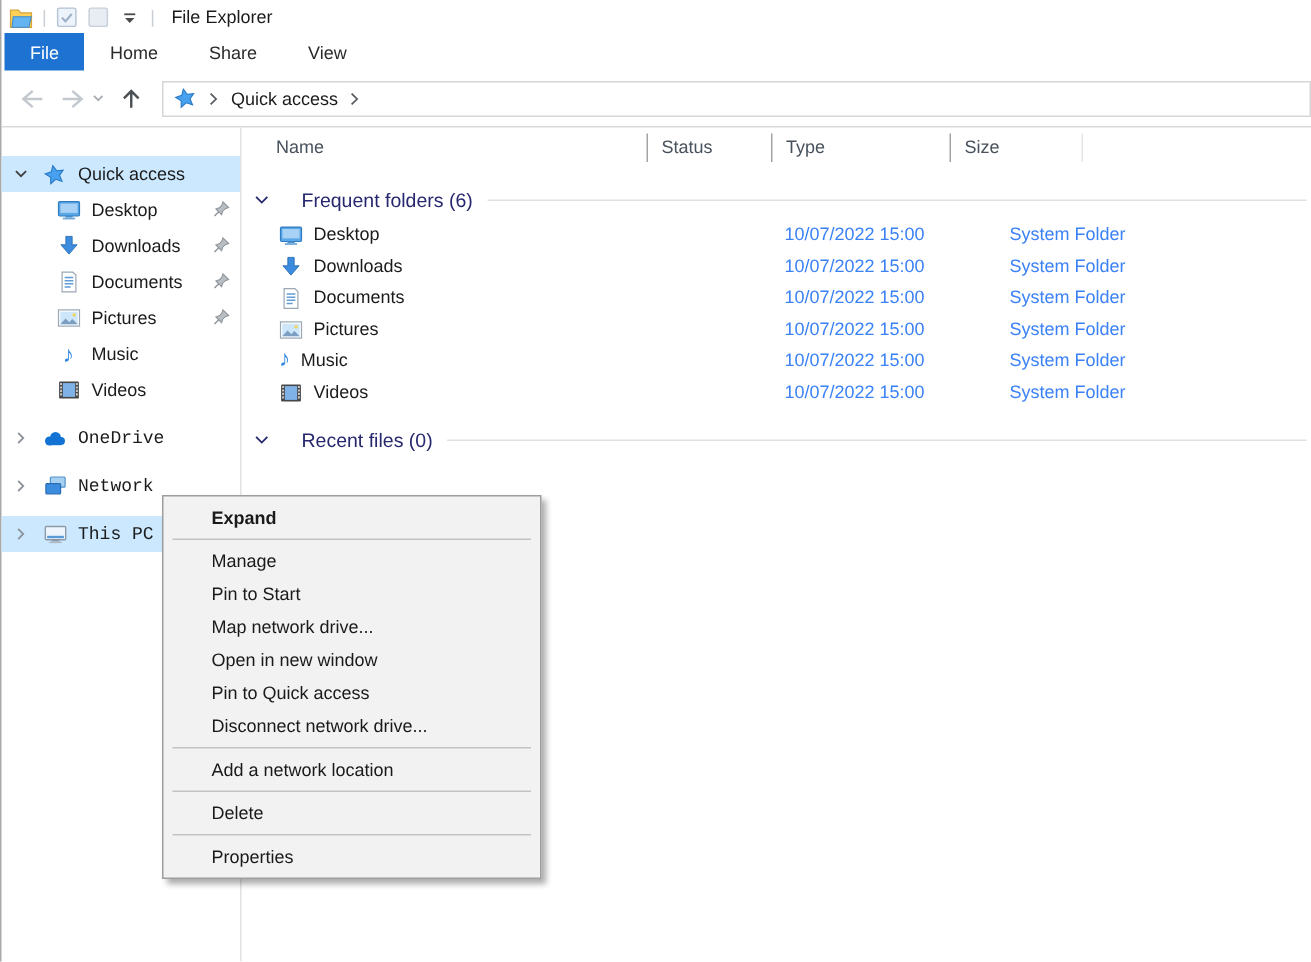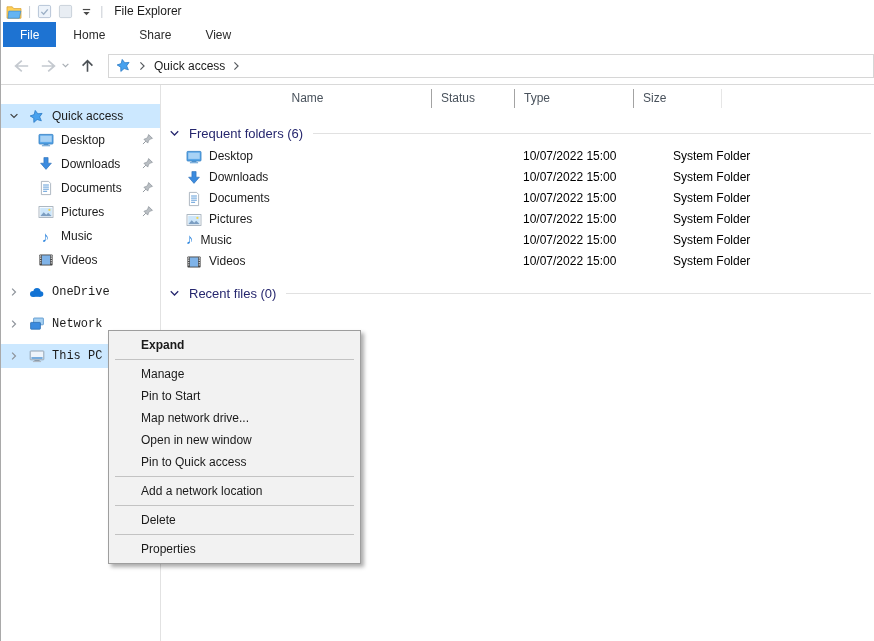--- a/index.html
+++ b/index.html
@@ -32,34 +32,34 @@
   .side-row.gap { margin-top:8px;font-family:Liberation Mono, monospace; }
   .side-chevron { width:13px; display:flex; align-items:center; }
   .side-icon { width:19px; display:flex; align-items:center; justify-content:center; margin-left:5px; }
   .side-row.child { padding-left:30px; }
   .side-label { margin-left:6px; white-space:nowrap; }
   .pin { position:absolute; right:6px; top:5px; }
 
   .main { flex:1; display:flex; flex-direction:column; }
   .cols { height:27px; display:flex; align-items:center; color:#49525c; }
   .col { height:19px; line-height:19px; padding-left:9px; white-space:nowrap; overflow:hidden; }
-  .col:first-child { padding-left:23px;text-align:center; }
+  .col:first-child { padding-left:23px; }
   .col + .col { border-left:1px solid #a3a3a3; }
   .col:last-child { border-right:1px solid #e6e6e6; }
 
   .group-hdr { display:flex; align-items:center; height:20px; margin:11px 0 0 8px; color:#26276e; font-size:13px; cursor:default; }
-  .gh-label { margin-left:9px; white-space:nowrap; }
+  .gh-label { margin-left:21px; white-space:nowrap; }
   .gh-line { flex:1; height:1px; background:#e1e1e1; margin:0 3px 0 10px; }
 
   .rows { margin-top:3px; }
   .frow { height:21px; display:flex; align-items:center; cursor:default; }
   .cell { height:21px; line-height:21px; white-space:nowrap; overflow:hidden; }
   .cell.name { display:flex; align-items:center; padding-left:25px; }
   .fname { margin-left:7px; }
-  .cell.dim { color:#000000; padding-left:9px; }
+  .cell.dim { color:#3b82f6; padding-left:9px; }
 
   
   .context-menu { position:absolute; left:107px; top:330px; width:253px; background:#f2f2f2; border:1px solid #9e9e9e; box-shadow:3px 3px 4px rgba(0,0,0,.33); padding:3px 0; z-index:50; }
   .mi { height:22px; line-height:22px; padding-left:32px; color:#1a1a1a; cursor:default; white-space:nowrap; }
   .mi.bold { font-weight:bold; }
   .msep { height:1px; background:#c3c3c3; margin:3px 6px; }
 
   .glyph { font-size:15px; line-height:1; }
   svg { display:block; }
 </style>
@@ -409,20 +409,21 @@
   </div>
 
   <div class="context-menu" id="ctxmenu">
       <div class="mi bold">Expand</div>
       <div class="msep"></div>
       <div class="mi">Manage</div>
       <div class="mi">Pin to Start</div>
       <div class="mi">Map network drive...</div>
       <div class="mi">Open in new window</div>
       <div class="mi">Pin to Quick access</div>
+      <div class="mi">Disconnect network drive...</div>
       <div class="msep"></div>
       <div class="mi">Add a network location</div>
       <div class="msep"></div>
       <div class="mi">Delete</div>
       <div class="msep"></div>
       <div class="mi">Properties</div>
     </div>
 
 </div>
 

